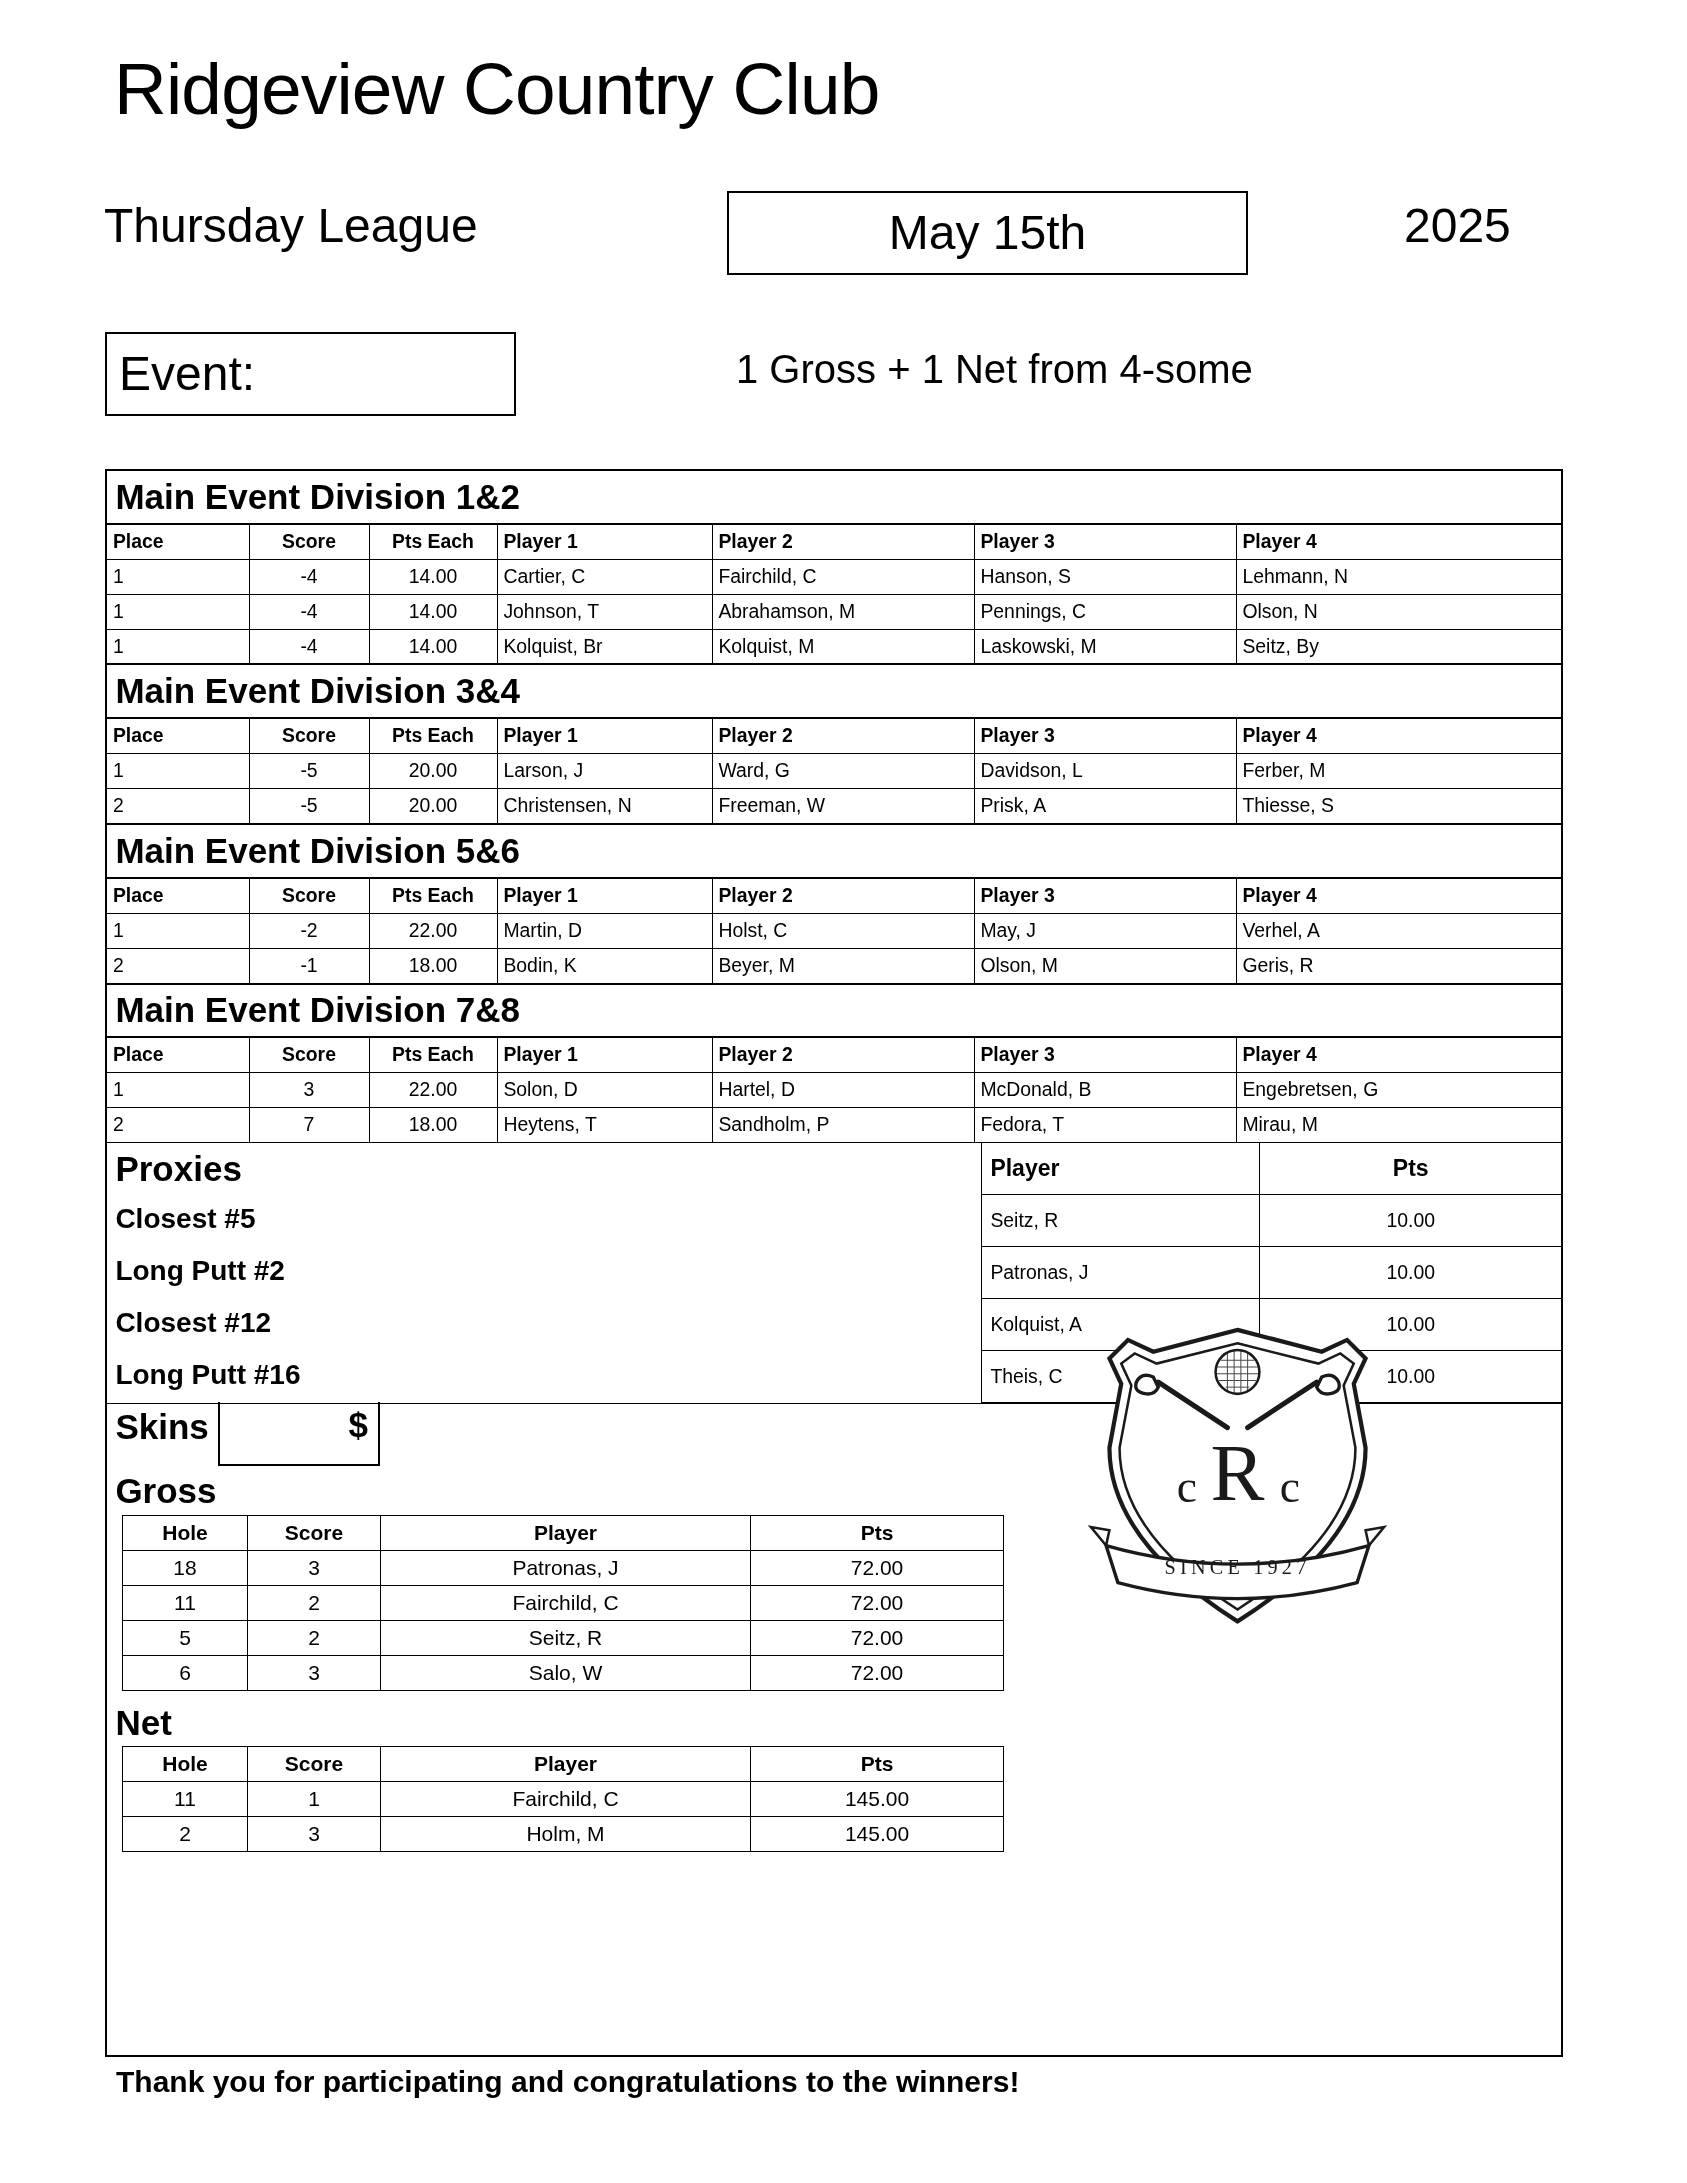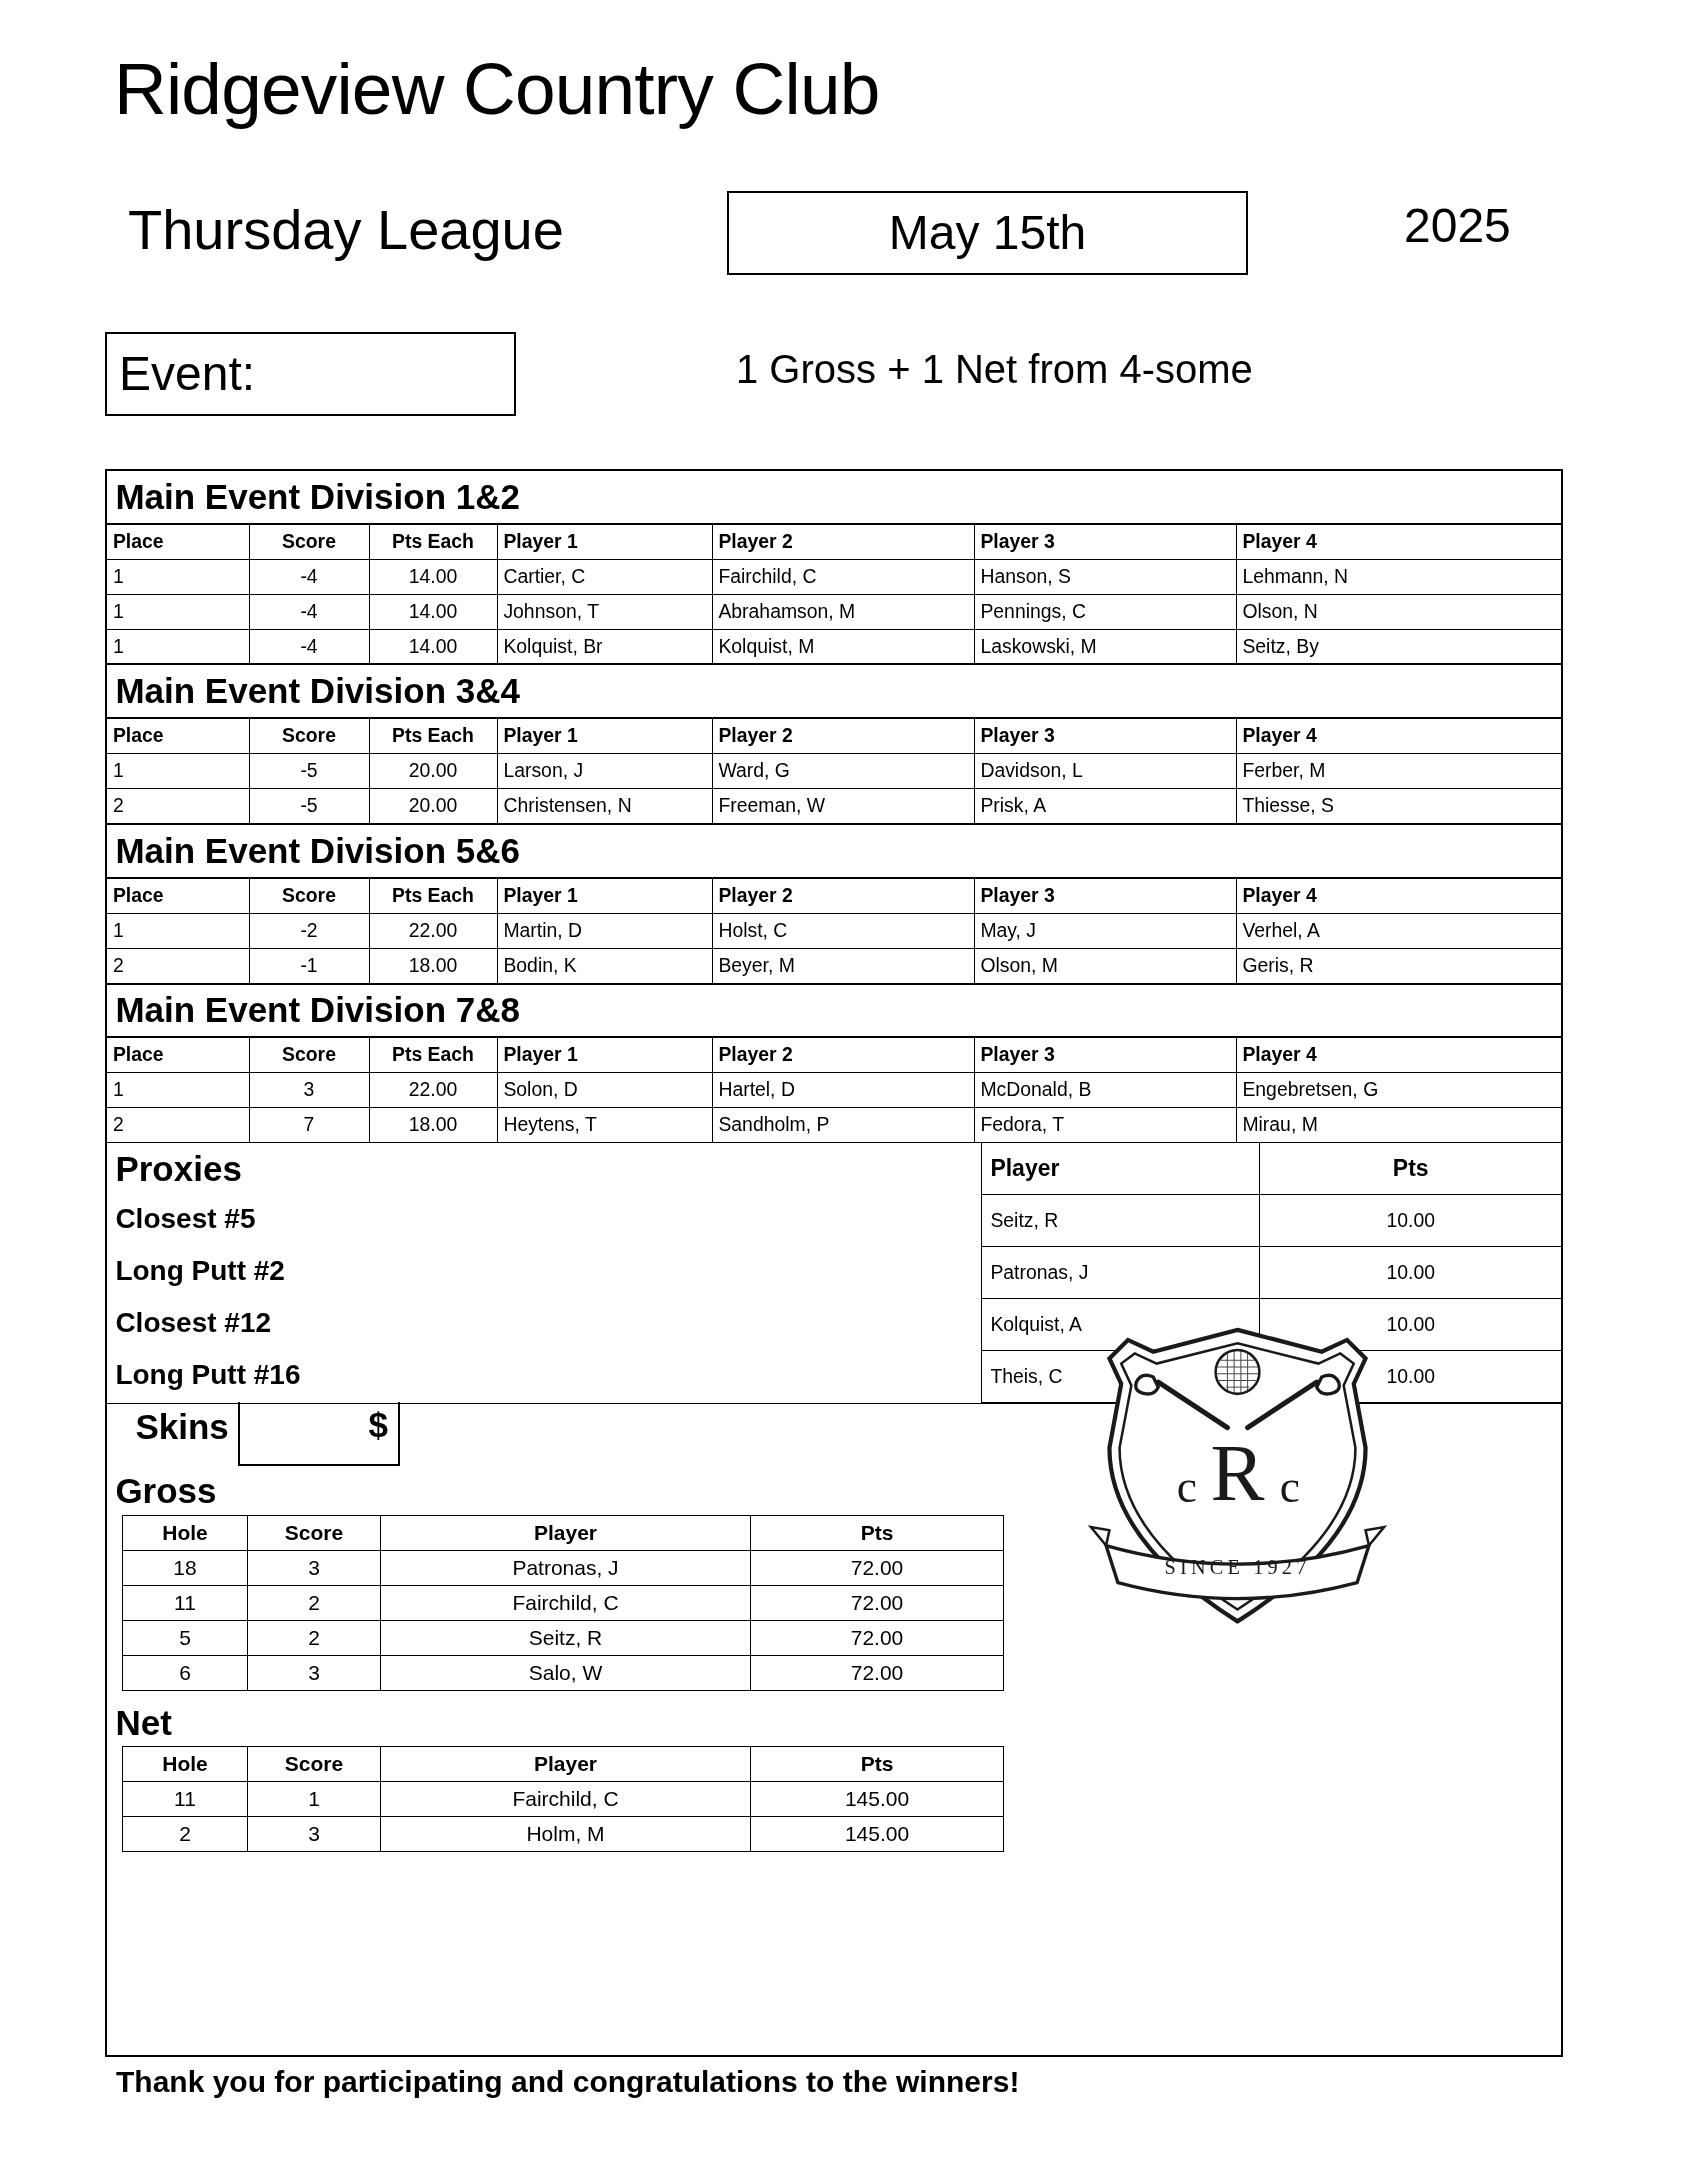--- a/index.html
+++ b/index.html
@@ -27,23 +27,23 @@
     position: absolute;
     left: 114px;
     top: 52px;
     font-size: 73px;
     line-height: 1;
     letter-spacing: -0.8px;
     white-space: nowrap;
   }
   .league-name {
     position: absolute;
-    left: 128px;
+    left: 104px;
     top: 202px;
-    font-size: 56px;
+    font-size: 48px;
     line-height: 1;
     white-space: nowrap;
   }
   .date-box {
     position: absolute;
     left: 727px;
     top: 191px;
     width: 521px;
     height: 84px;
     border: 2.5px solid #000;
@@ -185,21 +185,20 @@
   .proxy-right th.pt { text-align: center; }
   .proxy-right td.pl { text-align: left; }
   .proxy-right td.pt { text-align: center; }
   .proxy-right tr > *:last-child { border-right: none; }
   .proxy-right tr:first-child > * { border-top: none; }
 
   
   .skins-bar {
     position: relative;
     height: 66px;
-    margin-left: 20px;
   }
   .skins-title {
     position: absolute;
     left: 8.4px;
     top: 5px;
     font-size: 35px;
     font-weight: bold;
     line-height: 1;
   }
   .skins-box {

